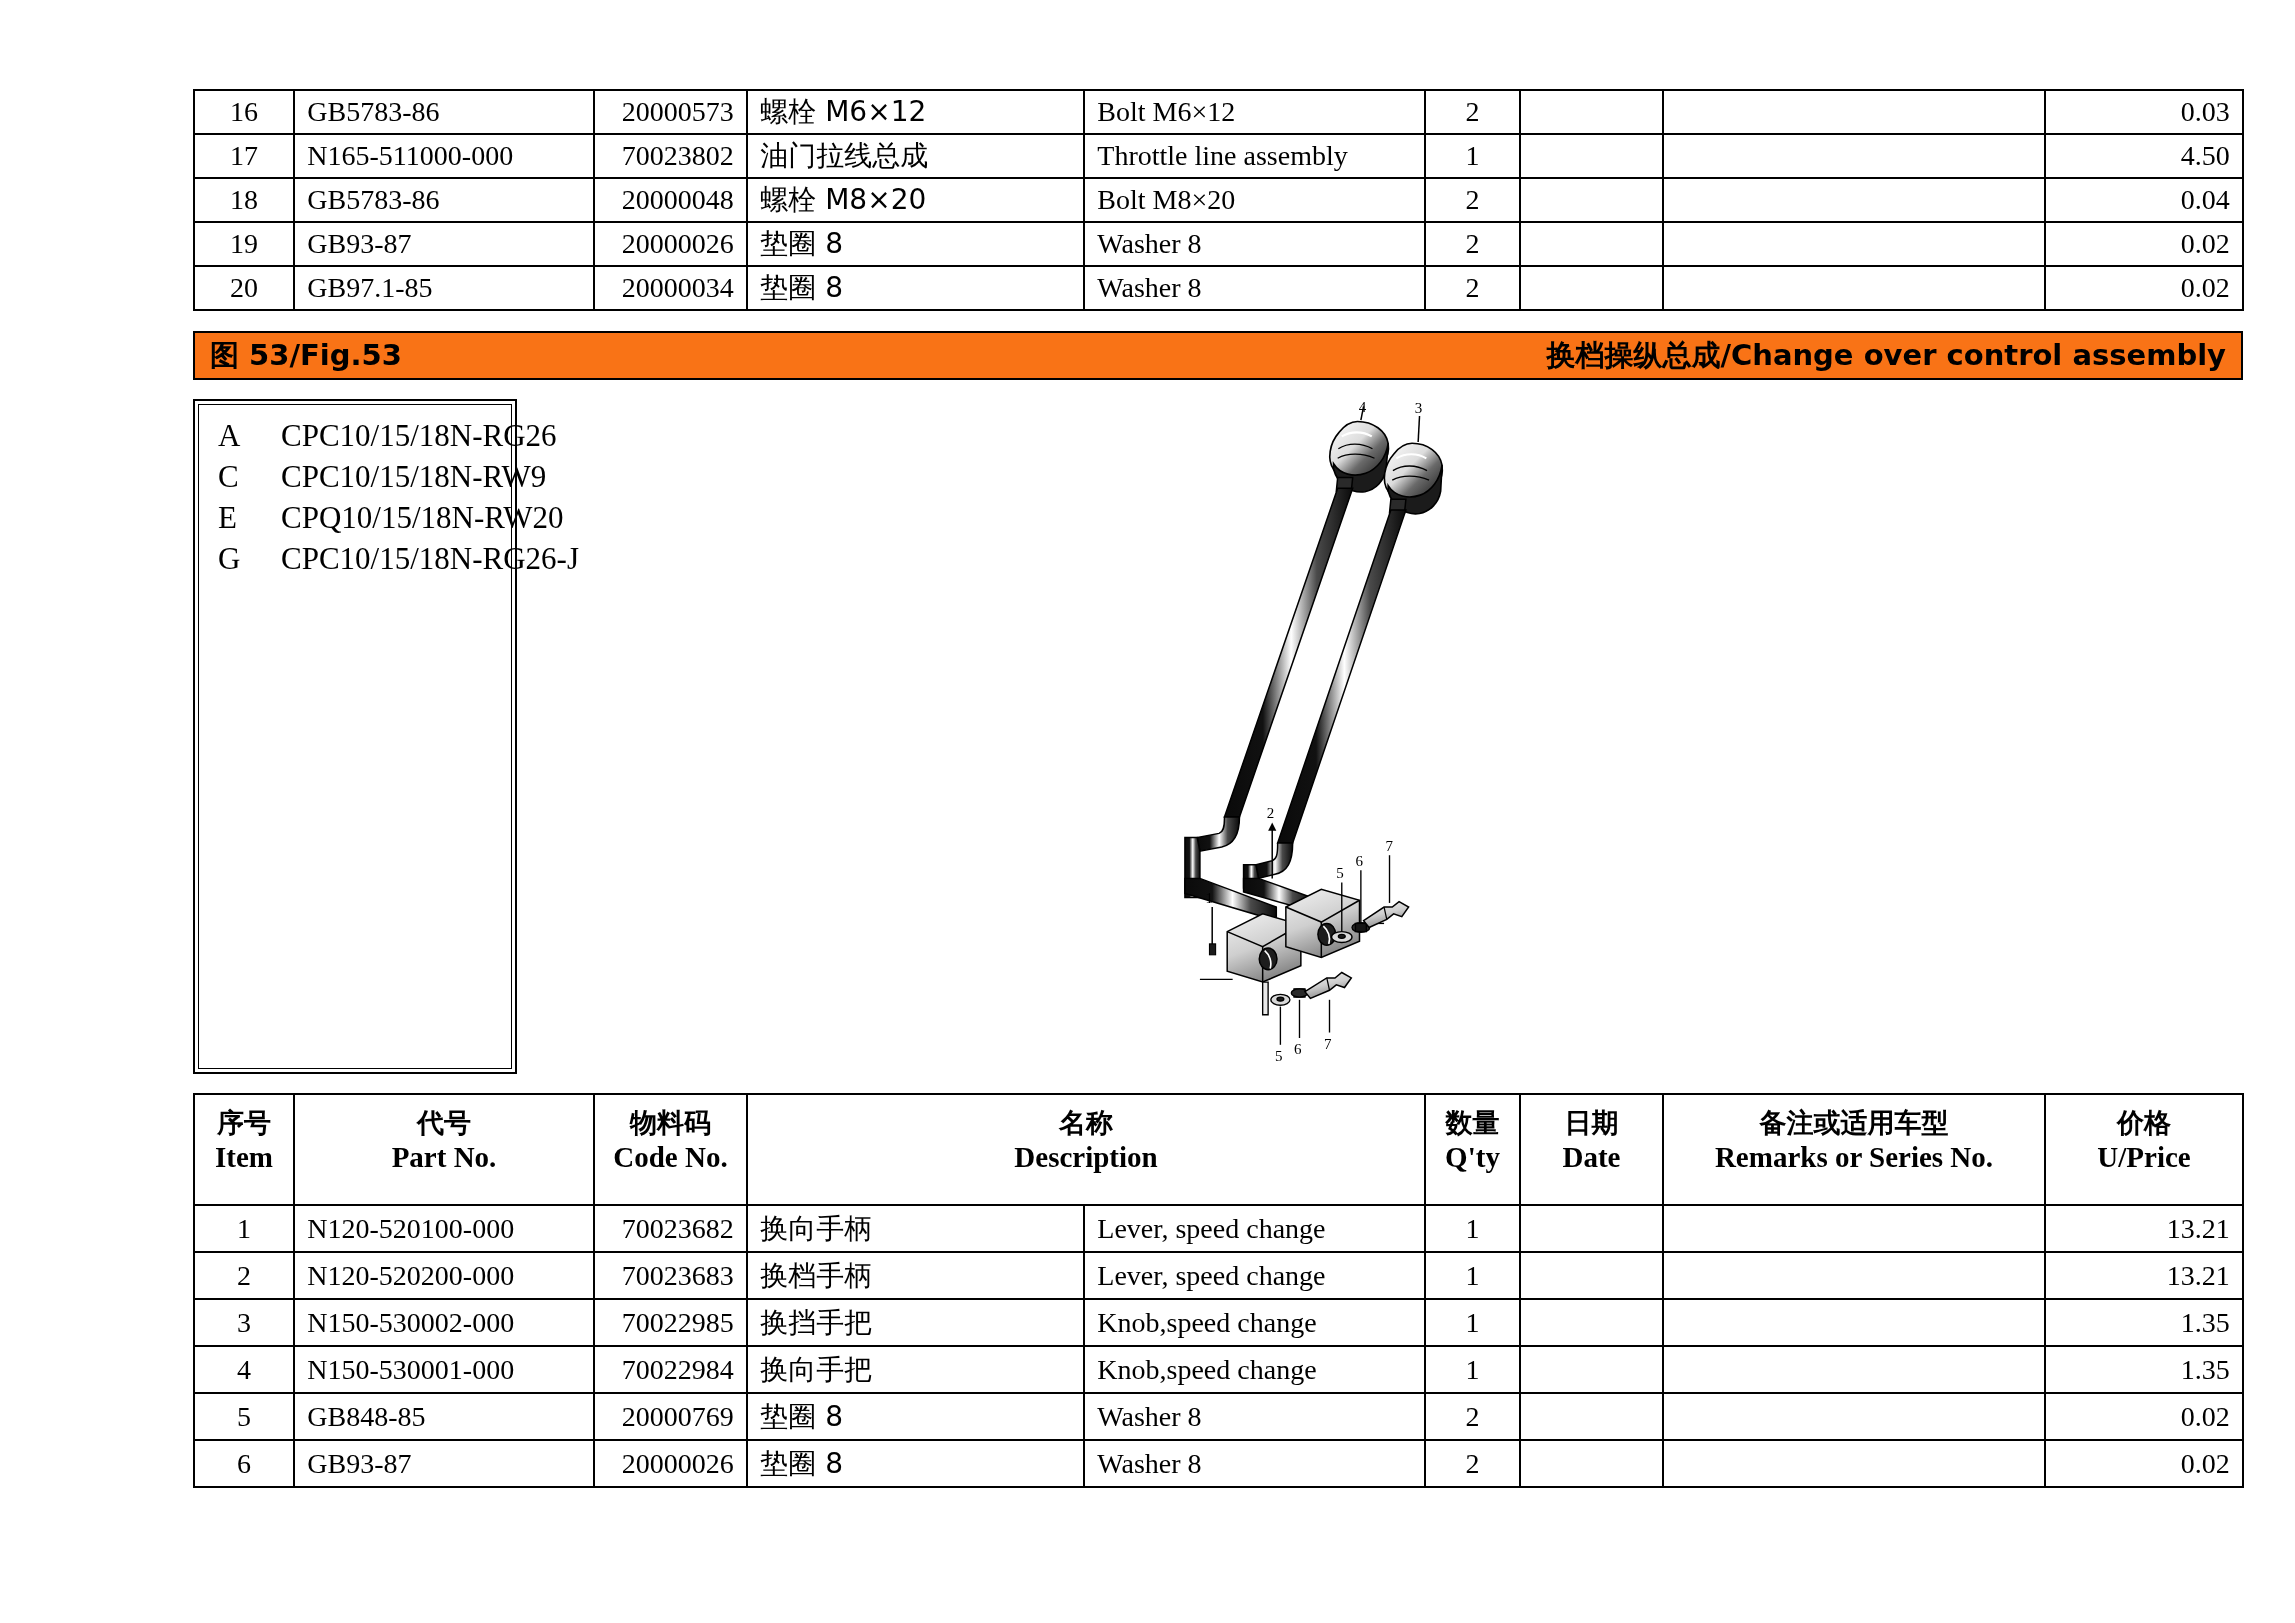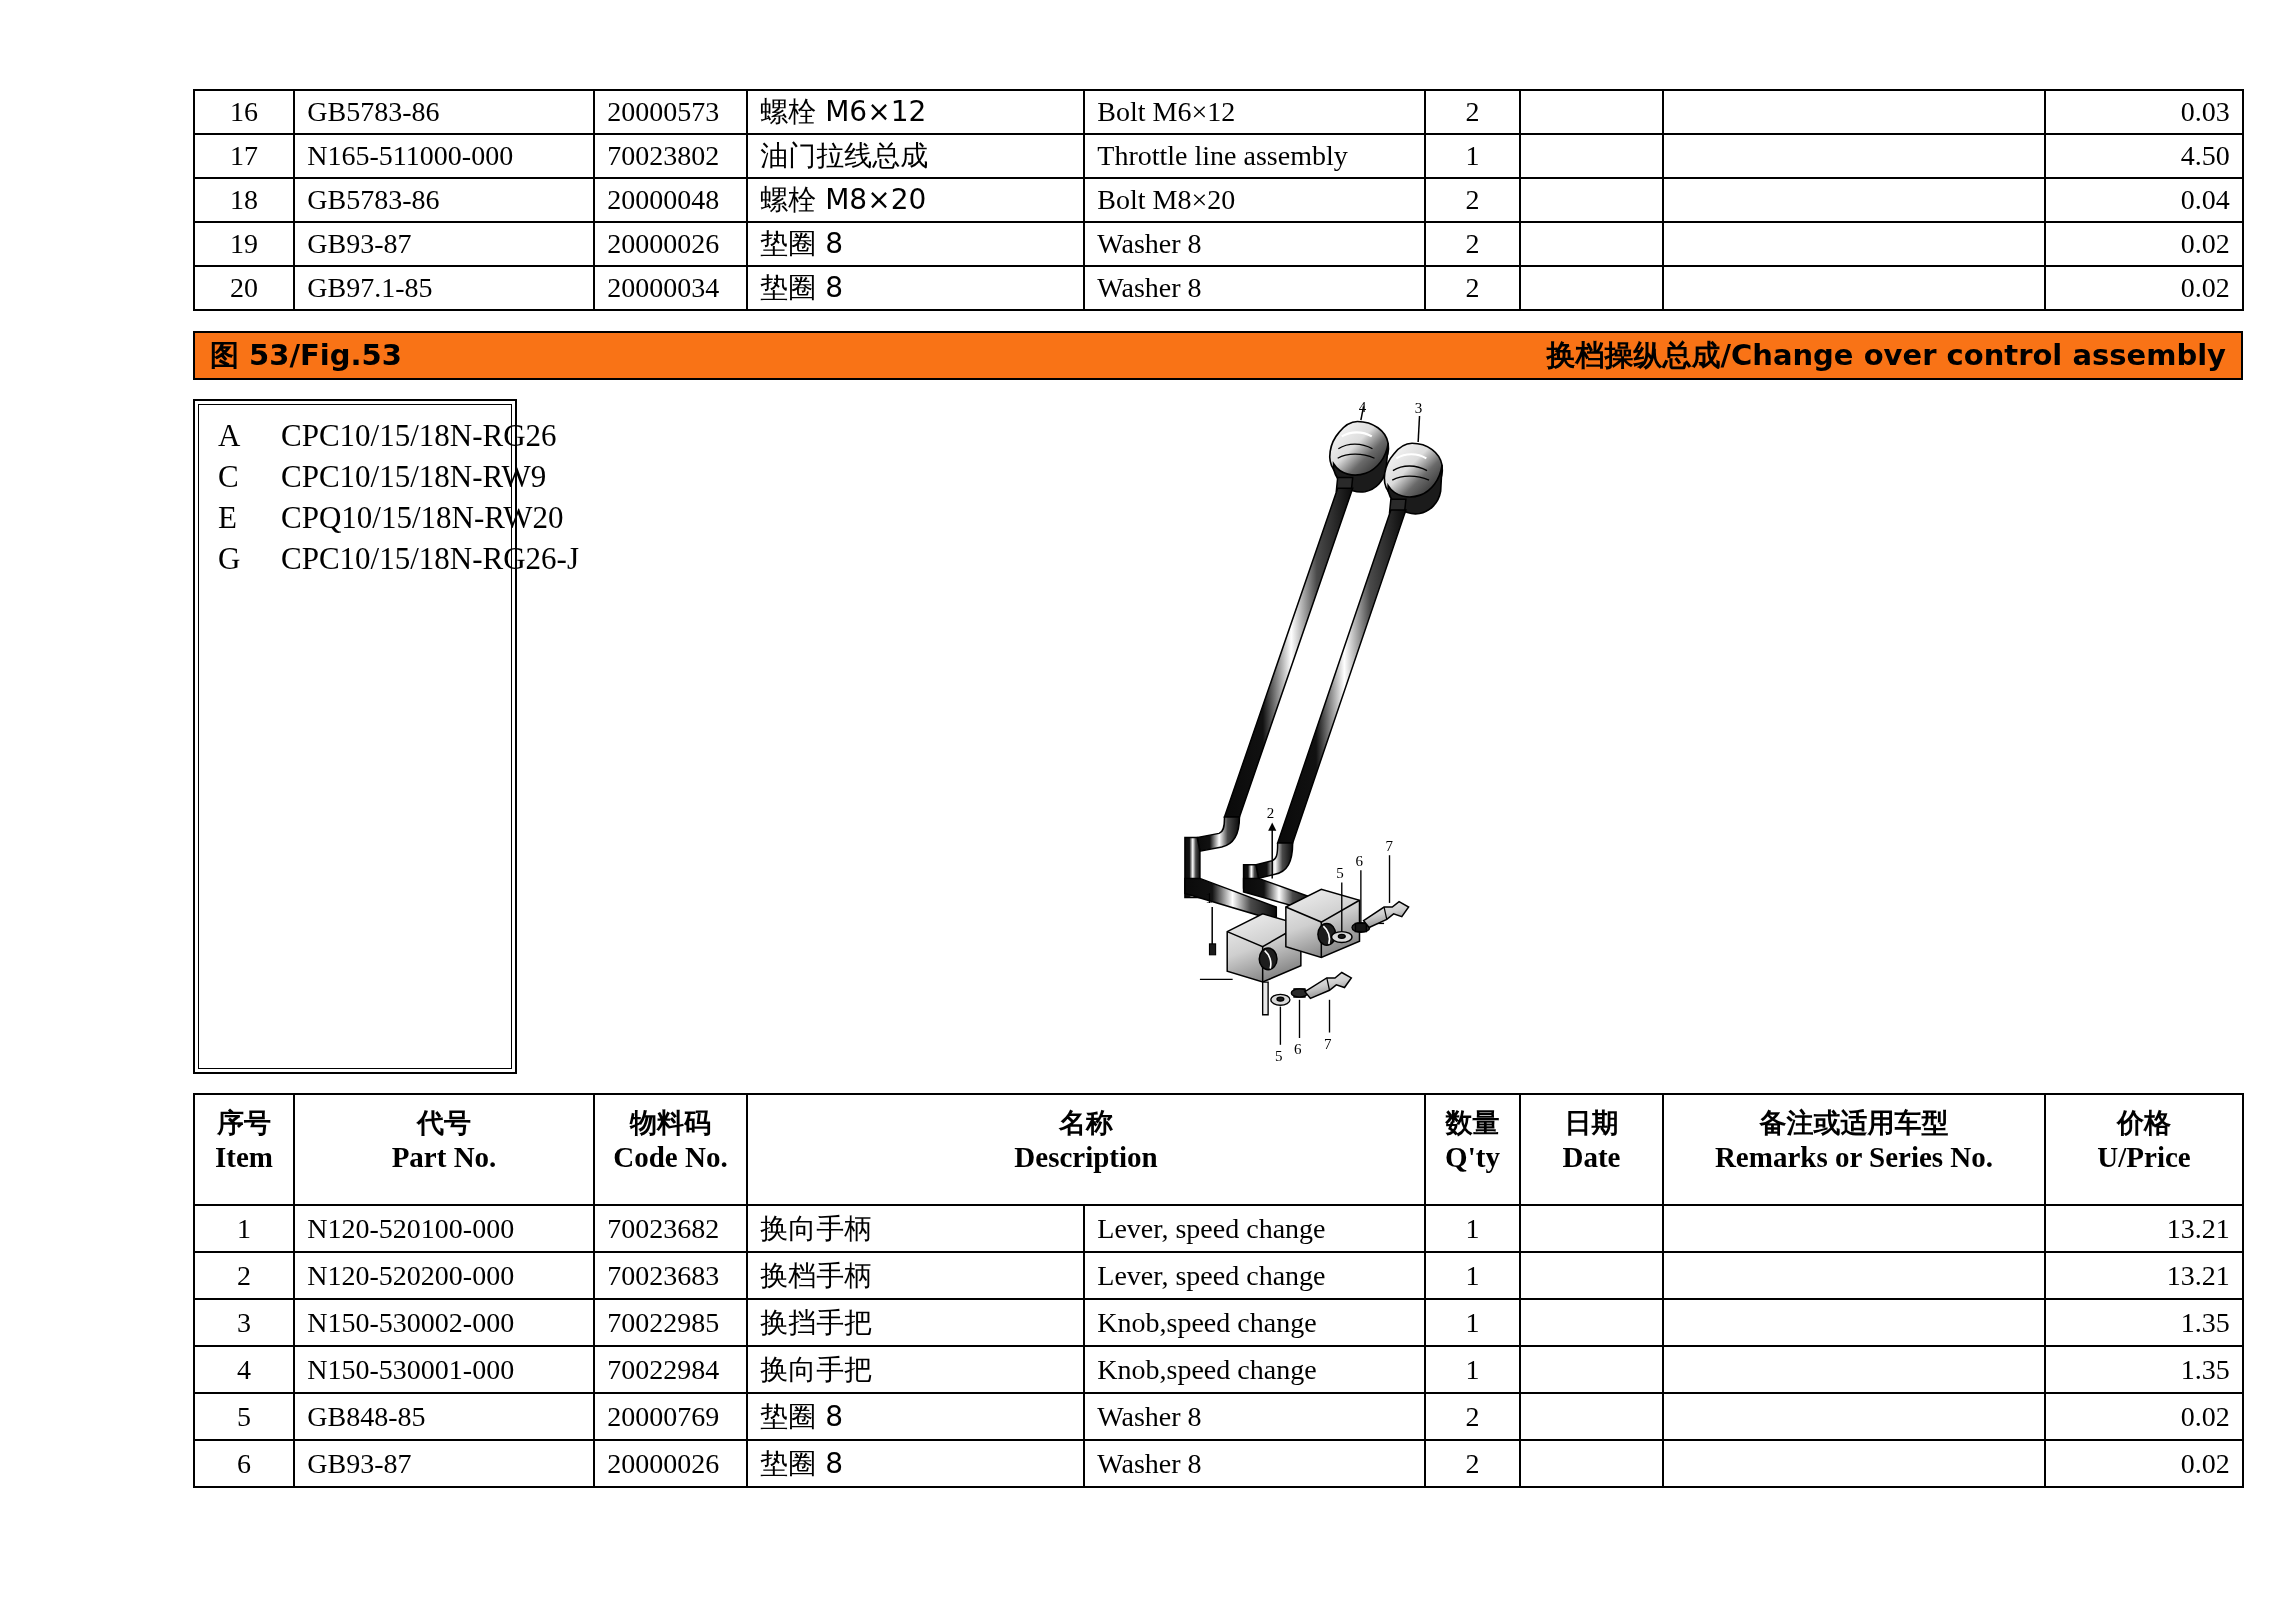--- a/index.html
+++ b/index.html
@@ -36,21 +36,21 @@
     font-size: 28px;
     line-height: 1.15;
     font-weight: normal;
     vertical-align: middle;
     background: #fff;
     overflow: hidden;
     white-space: nowrap;
   }
   .c-item   { text-align: center; }
   .c-part   { text-align: left; }
-  .c-code   { text-align: left; border-radius: 17px; }
+  .c-code   { text-align: right; border-radius: 17px; }
   .c-cn     { text-align: left; }
   .c-en     { text-align: left; border-radius: 20px; }
   .c-qty    { text-align: center; }
   .c-date   { text-align: center; }
   .c-rem    { text-align: center; }
   .c-price  { text-align: right; padding-right: 19px; margin-left: 11px; }
 
   .cjk { font-family: "DejaVu Sans", "Liberation Sans", sans-serif; font-size: 26px; }
 
   

